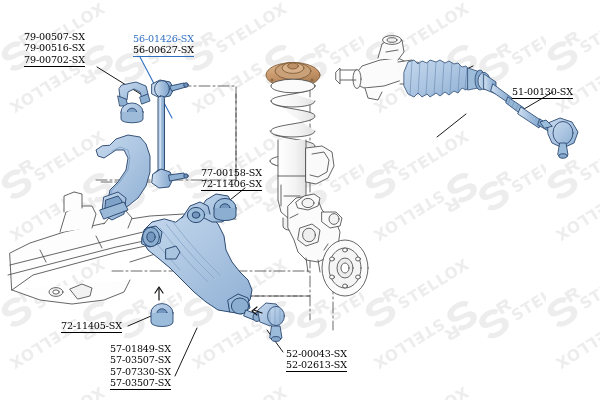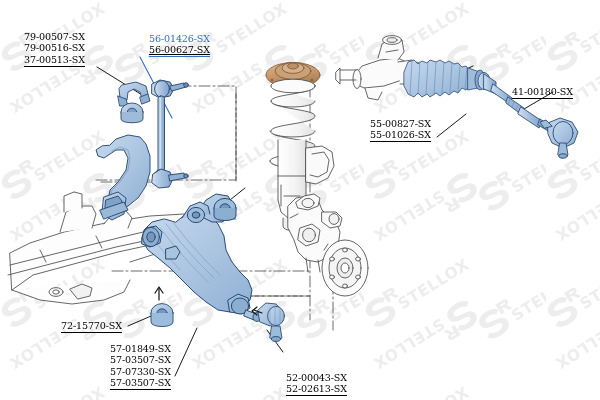--- a/index.html
+++ b/index.html
@@ -21,21 +21,21 @@
     font-size:9.6px;
     line-height:11.4px;
     color:#000000;
     white-space:nowrap;
     letter-spacing:-0.15px;
     font-weight:400;
   }
   .lbl .ln{display:block;}
   .lbl .ln.hl{color:#2f6fc0;}
   .lbl .ln.ul{border-bottom:1.1px solid #000;padding-bottom:0.5px;}
-  .lbl .ln.ulb{border-bottom:1.1px solid #2f6fc0;padding-bottom:0.5px;text-decoration:underline;}
+  .lbl .ln.ulb{border-bottom:1.1px solid #2f6fc0;padding-bottom:0.5px;}
 </style>
 </head>
 <body>
 
 <div id="stage">
 
   <svg id="wm" class="layer" viewBox="0 0 600 400">
     <defs>
       <g id="wmunit">
 
@@ -379,49 +379,49 @@
       </g>
 
     </g>
   </svg>
 
   <div id="labels" class="layer">
 
     <div class="lbl" style="left:24px;top:31px;">
       <span class="ln">79-00507-SX</span>
       <span class="ln">79-00516-SX</span>
-      <span class="ln ul">37-00513-SX</span>
-    </div>
-
-    <div class="lbl" style="left:133px;top:33px;margin-left:16px;">
+      <span class="ln ul">79-00702-SX</span>
+    </div>
+
+    <div class="lbl" style="left:133px;top:33px;">
       <span class="ln hl">56-01426-SX</span>
       <span class="ln ulb">56-00627-SX</span>
     </div>
 
 
     <div class="lbl" style="left:512px;top:86px;">
-      <span class="ln ul">41-00180-SX</span>
-    </div>
-
-    <div class="lbl" style="left:370px;top:118px;">
-      <span class="ln">55-00827-SX</span>
-      <span class="ln ul">55-01026-SX</span>
-    </div>
-
+      <span class="ln ul">51-00130-SX</span>
+    </div>
+
+
+    <div class="lbl" style="left:201px;top:167px;">
+      <span class="ln">77-00158-SX</span>
+      <span class="ln ul">72-11406-SX</span>
+    </div>
 
     <div class="lbl" style="left:61px;top:320px;">
-      <span class="ln ul">72-15770-SX</span>
+      <span class="ln ul">72-11405-SX</span>
     </div>
 
     <div class="lbl" style="left:110px;top:343px;">
       <span class="ln">57-01849-SX</span>
       <span class="ln">57-03507-SX</span>
       <span class="ln">57-07330-SX</span>
       <span class="ln ul">57-03507-SX</span>
     </div>
 
-    <div class="lbl" style="left:286px;top:348px;margin-top:24px;">
+    <div class="lbl" style="left:286px;top:348px;">
       <span class="ln">52-00043-SX</span>
       <span class="ln ul">52-02613-SX</span>
     </div>
 
   </div>
 </div>
 
 </body></html>

